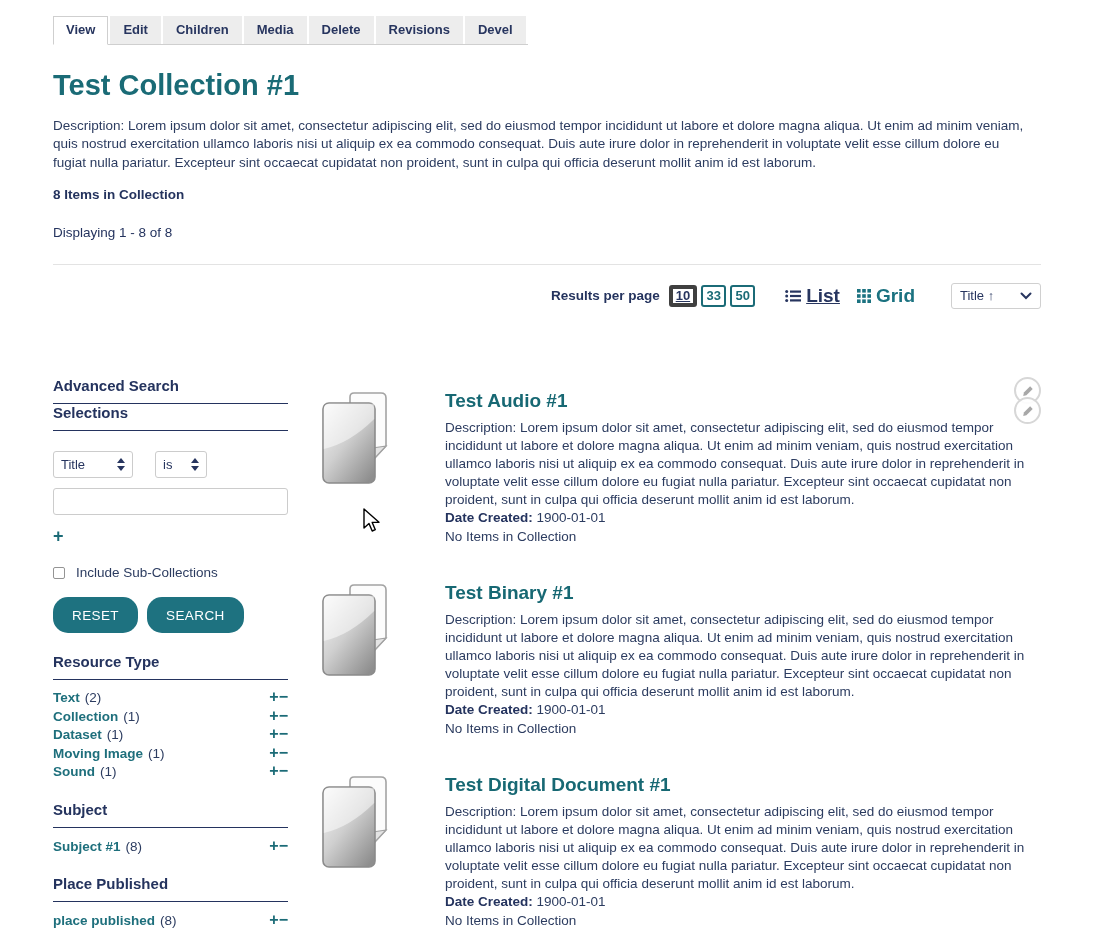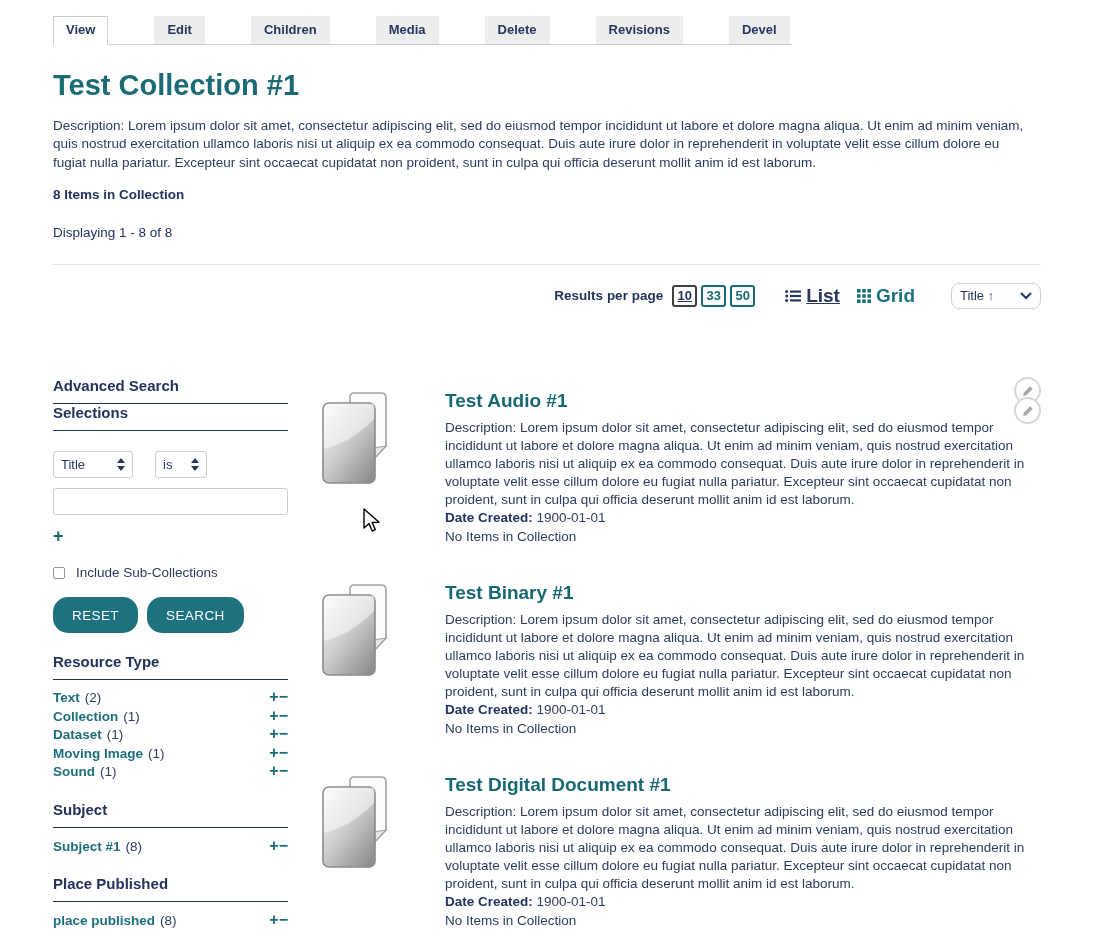--- a/index.html
+++ b/index.html
@@ -5,21 +5,21 @@
   * { box-sizing: border-box; }
   html,body { margin:0; padding:0; }
   body {
     width:1109px; height:946px; position:relative; overflow:hidden;
     background:#fff; color:#2c3c60;
     font-family:"Liberation Sans", sans-serif;
   }
   .container { padding:16px 68px 0 53px; }
 
   
-  .tabs { display:inline-flex; border-bottom:1px solid #cfcfcf;gap:44px; }
+  .tabs { display:inline-flex; border-bottom:1px solid #cfcfcf; }
   .tab {
     font-size:13px; font-weight:bold; color:#27355f; background:#ededed;
     padding:6px 13px 7px; margin-right:2px; cursor:pointer; white-space:nowrap;
   }
   .tab.active {
     background:#fff; border:1px solid #cfcfcf; border-bottom:1px solid #fff;
     margin-bottom:-1px; padding:5px 12px 7px;
   }
 
   
@@ -30,30 +30,30 @@
   .divider { border:none; border-top:1px solid #e3e3e3; margin:24px 0 0; }
 
   
   .results-bar { display:flex; align-items:center; justify-content:flex-end; margin-top:17px; height:27px; }
   .rpp-label { font-size:13.5px; font-weight:bold; color:#24335e; margin-right:5px; }
   .rpp-box {
     min-width:25px; height:22px; padding:0 3px; margin-left:4px; border-radius:3px;
     display:flex; align-items:center; justify-content:center;
     font-size:13px; font-weight:bold; cursor:pointer;
   }
-  .rpp-box.active { border:2px solid #404040; color:#27355f; text-decoration:underline; }
+  .rpp-box.active { border:4px solid #404040; color:#27355f; text-decoration:underline; }
   .rpp-box.inactive { border:2px solid #1b6b77; color:#1b6b77; }
   .view-switch { display:flex; align-items:center; margin-left:30px; }
   .switch-link { display:flex; align-items:center; font-size:19px; font-weight:bold; cursor:pointer; }
   .switch-link .lbl { margin-left:5px; }
   .list-link { color:#27355f; }
   .list-link .lbl { text-decoration:underline; }
   .grid-link { color:#1b7280; margin-left:17px; }
   .sort-select {
-    margin-left:36px; width:90px; height:26px; border:1px solid #d0d0d0; border-radius:8px;
+    margin-left:36px; width:90px; height:26px; border:1px solid #d0d0d0; border-radius:3px;
     background:#fff; display:flex; align-items:center; justify-content:space-between;
     padding:0 8px; font-size:13px; color:#27355f; cursor:pointer;
   }
 
   
   .columns { display:flex; margin-top:68px; }
   .sidebar { width:235px; flex:none; }
   .main { flex:1; margin-left:32px; position:relative; }
 
   

